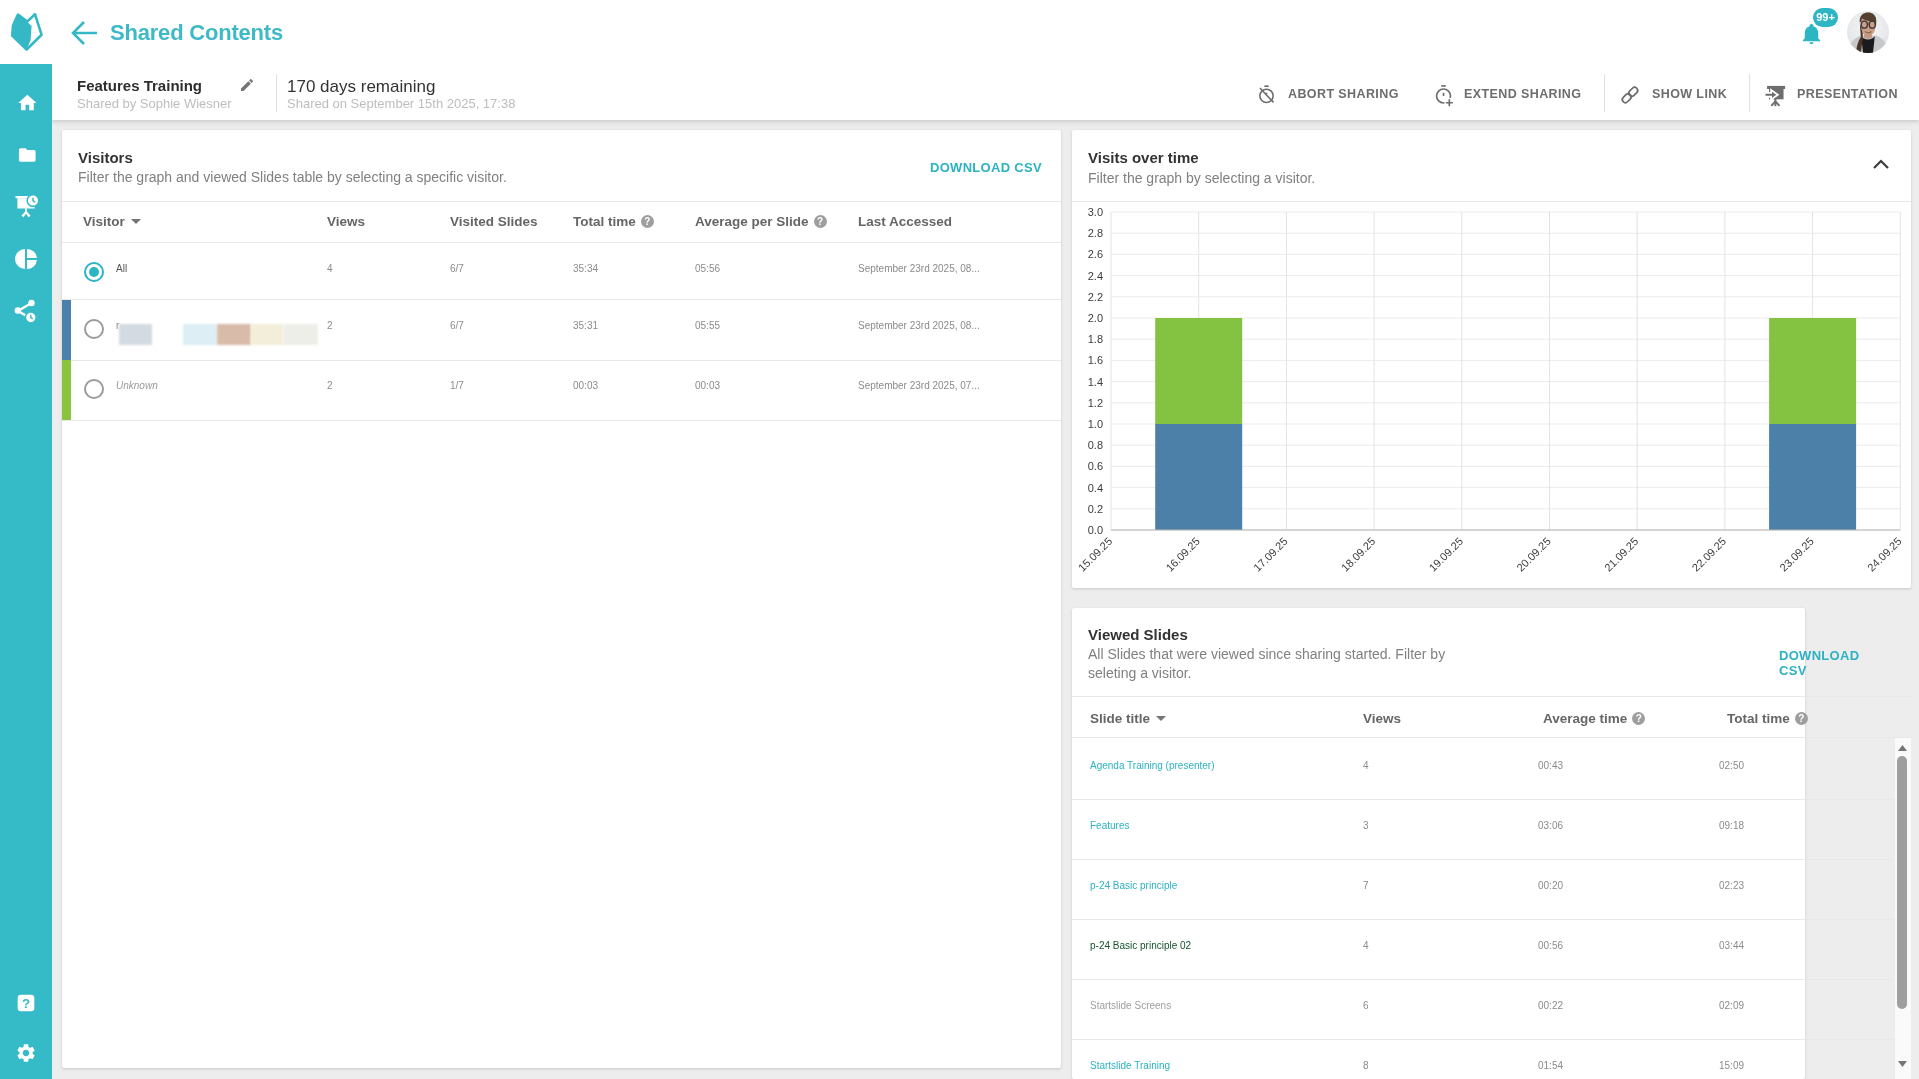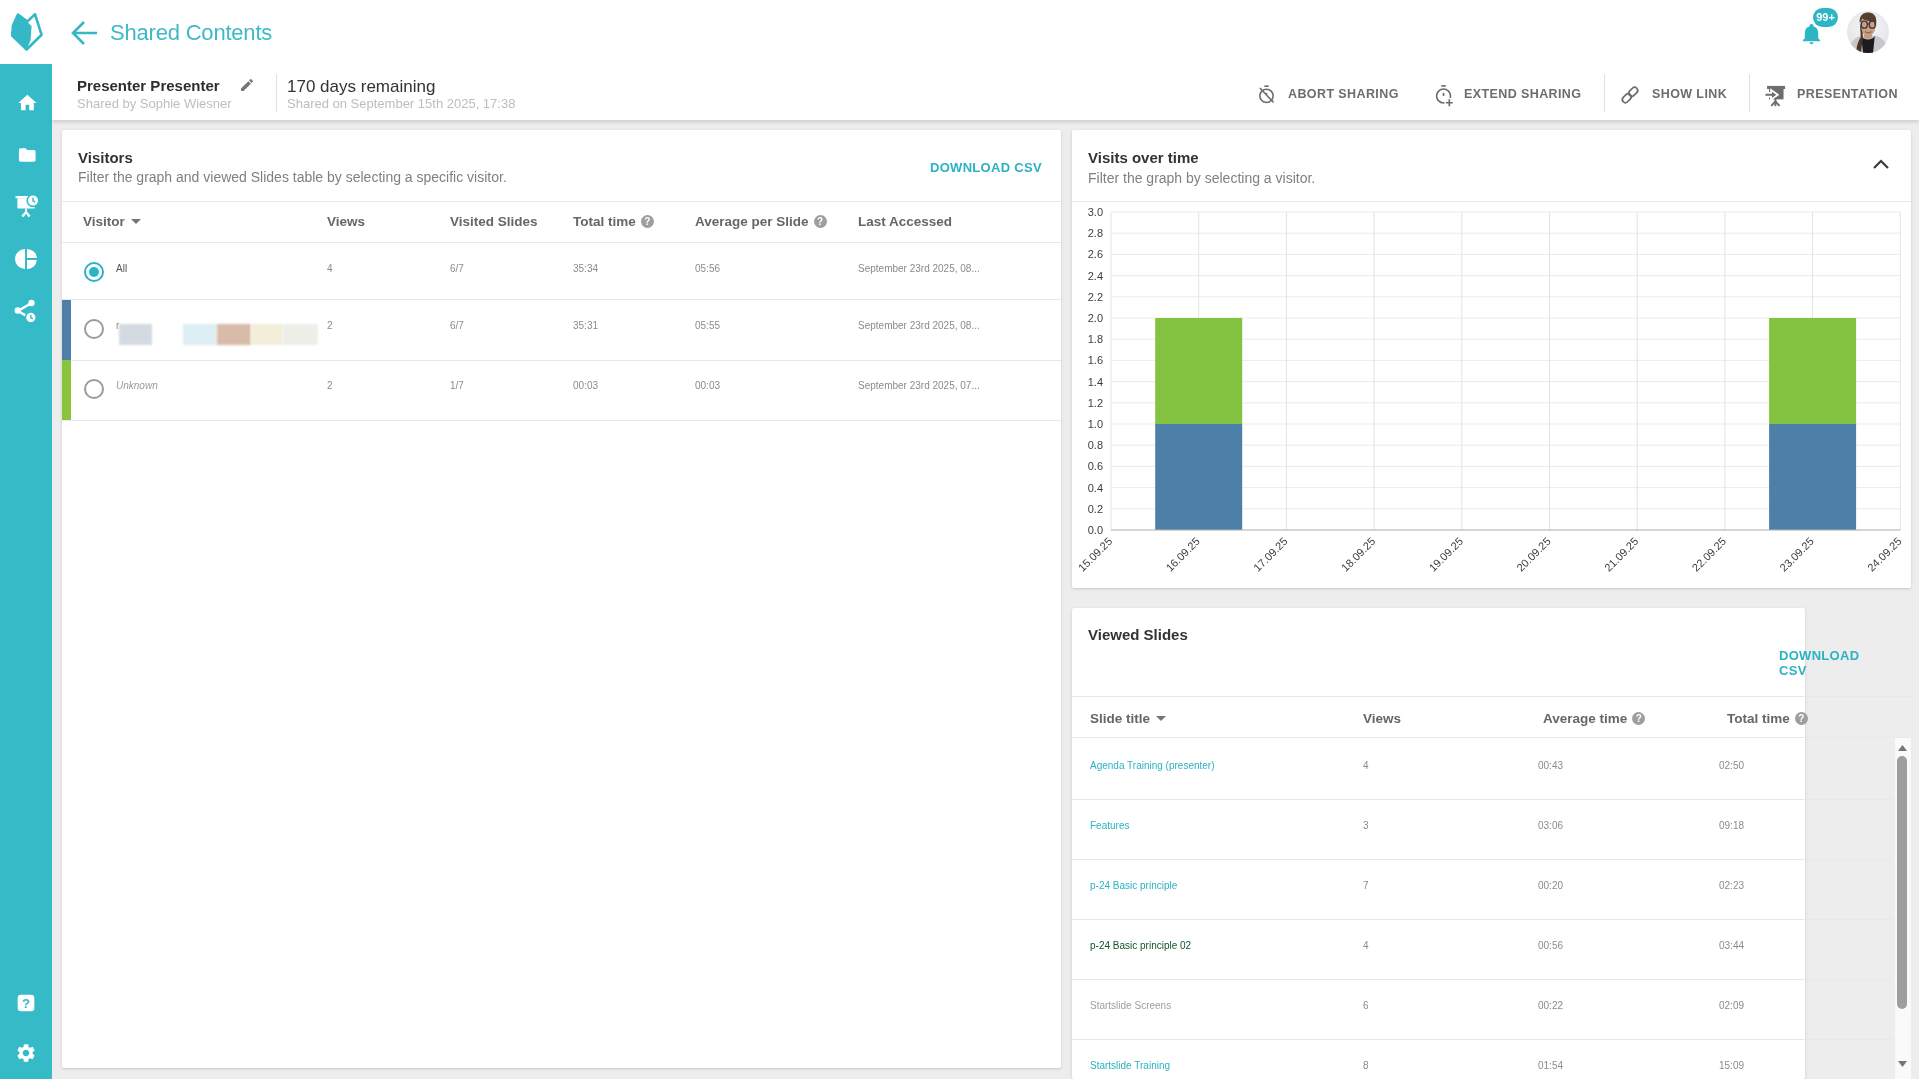--- a/index.html
+++ b/index.html
@@ -1,21 +1,21 @@
 <!DOCTYPE html>
 <html><head>
 <meta charset="utf-8">
 <style>
   * { margin:0; padding:0; box-sizing:border-box; }
   html,body { width:1919px; height:1079px; overflow:hidden; background:#ededed;
     font-family:"Liberation Sans", sans-serif; }
   .abs { position:absolute; }
   
   #topbar { position:absolute; left:0; top:0; width:1919px; height:64px; background:#fff; z-index:30; }
-  #pagetitle { position:absolute; left:110px; top:20px; font-size:22px; color:#3eb9c8; font-weight:400; letter-spacing:-0.2px; }
+  #pagetitle { position:absolute; left:110px; top:20px; font-size:22px; color:#3eb9c8; font-weight:700; letter-spacing:-0.2px; }
   
   #sidebar { position:absolute; left:0; top:64px; width:52px; height:1015px; background:#35bbc7; z-index:25; }
   .sbicon { position:absolute; left:0; width:52px; text-align:center; }
   
   #subheader { position:absolute; left:52px; top:64px; width:1867px; height:56px; background:#fff;
     box-shadow:0 2px 4px rgba(0,0,0,.14); z-index:20; }
   .vdiv { position:absolute; top:10px; height:38px; width:1px; background:#e0e0e0; }
   .hbtn { position:absolute; top:2px; height:56px; font-size:12.5px; font-weight:700; color:#6d6d6d;
     letter-spacing:.4px; white-space:nowrap; }
   
@@ -123,21 +123,21 @@
     <rect x="2" y="2" width="20" height="20" rx="4" fill="#fff"></rect>
     <text x="12" y="18" font-size="16" font-weight="700" fill="#35bbc7" text-anchor="middle" font-family="Liberation Sans, sans-serif">?</text>
   </svg>
 
   <svg class="sbicon" style="top:978px" width="52" height="22" viewBox="0 0 24 24">
     <path fill="#fff" d="M19.14 12.94c.04-.3.06-.61.06-.94 0-.32-.02-.64-.07-.94l2.03-1.58c.18-.14.23-.41.12-.61l-1.92-3.32c-.12-.22-.37-.29-.59-.22l-2.39.96c-.5-.38-1.03-.7-1.62-.94l-.36-2.54c-.04-.24-.24-.41-.48-.41h-3.84c-.24 0-.43.17-.47.41l-.36 2.54c-.59.24-1.13.57-1.62.94l-2.39-.96c-.22-.08-.47 0-.59.22L2.74 8.87c-.12.21-.08.47.12.61l2.03 1.58c-.05.3-.09.63-.09.94s.02.64.07.94l-2.03 1.58c-.18.14-.23.41-.12.61l1.92 3.32c.12.22.37.29.59.22l2.39-.96c.5.38 1.03.7 1.62.94l.36 2.54c.05.24.24.41.48.41h3.84c.24 0 .44-.17.47-.41l.36-2.54c.59-.24 1.13-.56 1.62-.94l2.39.96c.22.08.47 0 .59-.22l1.92-3.32c.12-.22.07-.47-.12-.61l-2.01-1.58zM12 15.6c-1.98 0-3.6-1.62-3.6-3.6s1.62-3.6 3.6-3.6 3.6 1.62 3.6 3.6-1.62 3.6-3.6 3.6z"></path>
   </svg>
 </div>
 
 <div id="subheader">
-  <div class="abs" style="left:25px;top:13px;font-size:15px;font-weight:700;color:#2e2e2e">Presenter Presenter</div>
+  <div class="abs" style="left:25px;top:13px;font-size:15px;font-weight:700;color:#2e2e2e">Features Training</div>
   <svg class="abs" style="left:187px;top:13px" width="16" height="16" viewBox="0 0 24 24">
     <path fill="#757575" d="M3 17.25V21h3.75L17.81 9.94l-3.75-3.75L3 17.25zM20.71 7.04c.39-.39.39-1.02 0-1.41l-2.34-2.34c-.39-.39-1.02-.39-1.41 0l-1.83 1.83 3.75 3.75 1.83-1.83z"></path>
   </svg>
   <div class="abs" style="left:25px;top:32px;font-size:13px;color:#bdbdbd">Shared by Sophie Wiesner</div>
   <div class="vdiv" style="left:224px"></div>
   <div class="abs" style="left:235px;top:13px;font-size:17px;color:#333">170 days remaining</div>
   <div class="abs" style="left:235px;top:32px;font-size:13px;color:#bdbdbd">Shared on September 15th 2025, 17:38</div>
 
   <svg class="abs" style="left:1204px;top:20px" width="21" height="21" viewBox="0 0 24 24">
     <g fill="none" stroke="#6d6d6d" stroke-width="1.8">
@@ -296,20 +296,21 @@
     <text transform="translate(479.5 412) rotate(-45)" font-size="11" fill="#3c3c3c" text-anchor="end" font-family="Liberation Sans, sans-serif">20.09.25</text>
     <text transform="translate(567.2 412) rotate(-45)" font-size="11" fill="#3c3c3c" text-anchor="end" font-family="Liberation Sans, sans-serif">21.09.25</text>
     <text transform="translate(654.9 412) rotate(-45)" font-size="11" fill="#3c3c3c" text-anchor="end" font-family="Liberation Sans, sans-serif">22.09.25</text>
     <text transform="translate(742.6 412) rotate(-45)" font-size="11" fill="#3c3c3c" text-anchor="end" font-family="Liberation Sans, sans-serif">23.09.25</text>
     <text transform="translate(830.3 412) rotate(-45)" font-size="11" fill="#3c3c3c" text-anchor="end" font-family="Liberation Sans, sans-serif">24.09.25</text>
   </svg>
 </div>
 
 <div class="card" id="slides" style="left:1072px;top:608px;width:733px;height:471px">
   <div class="cardtitle abs" style="left:16px;top:18px">Viewed Slides</div>
+  <div class="cardsub abs" style="left:16px;top:37px;width:390px;line-height:19px">All Slides that were viewed since sharing started. Filter by seleting a visitor.</div>
   <div class="csv abs" style="left:707px;top:40px">DOWNLOAD CSV</div>
 
   <div class="rowline" style="top:88px;width:839px"></div>
   <div class="hcell" style="left:18px;top:103px">Slide title<span class="caret"></span></div>
   <div class="hcell" style="left:291px;top:103px">Views</div>
   <div class="hcell" style="left:471px;top:103px">Average time<span class="qm">?</span></div>
   <div class="hcell" style="left:655px;top:103px">Total time<span class="qm">?</span></div>
   <div class="rowline" style="top:129px;width:839px"></div>
 
   <div class="dcell" style="left:18px;top:152px;color:#2cb2c2">Agenda Training (presenter)</div>

